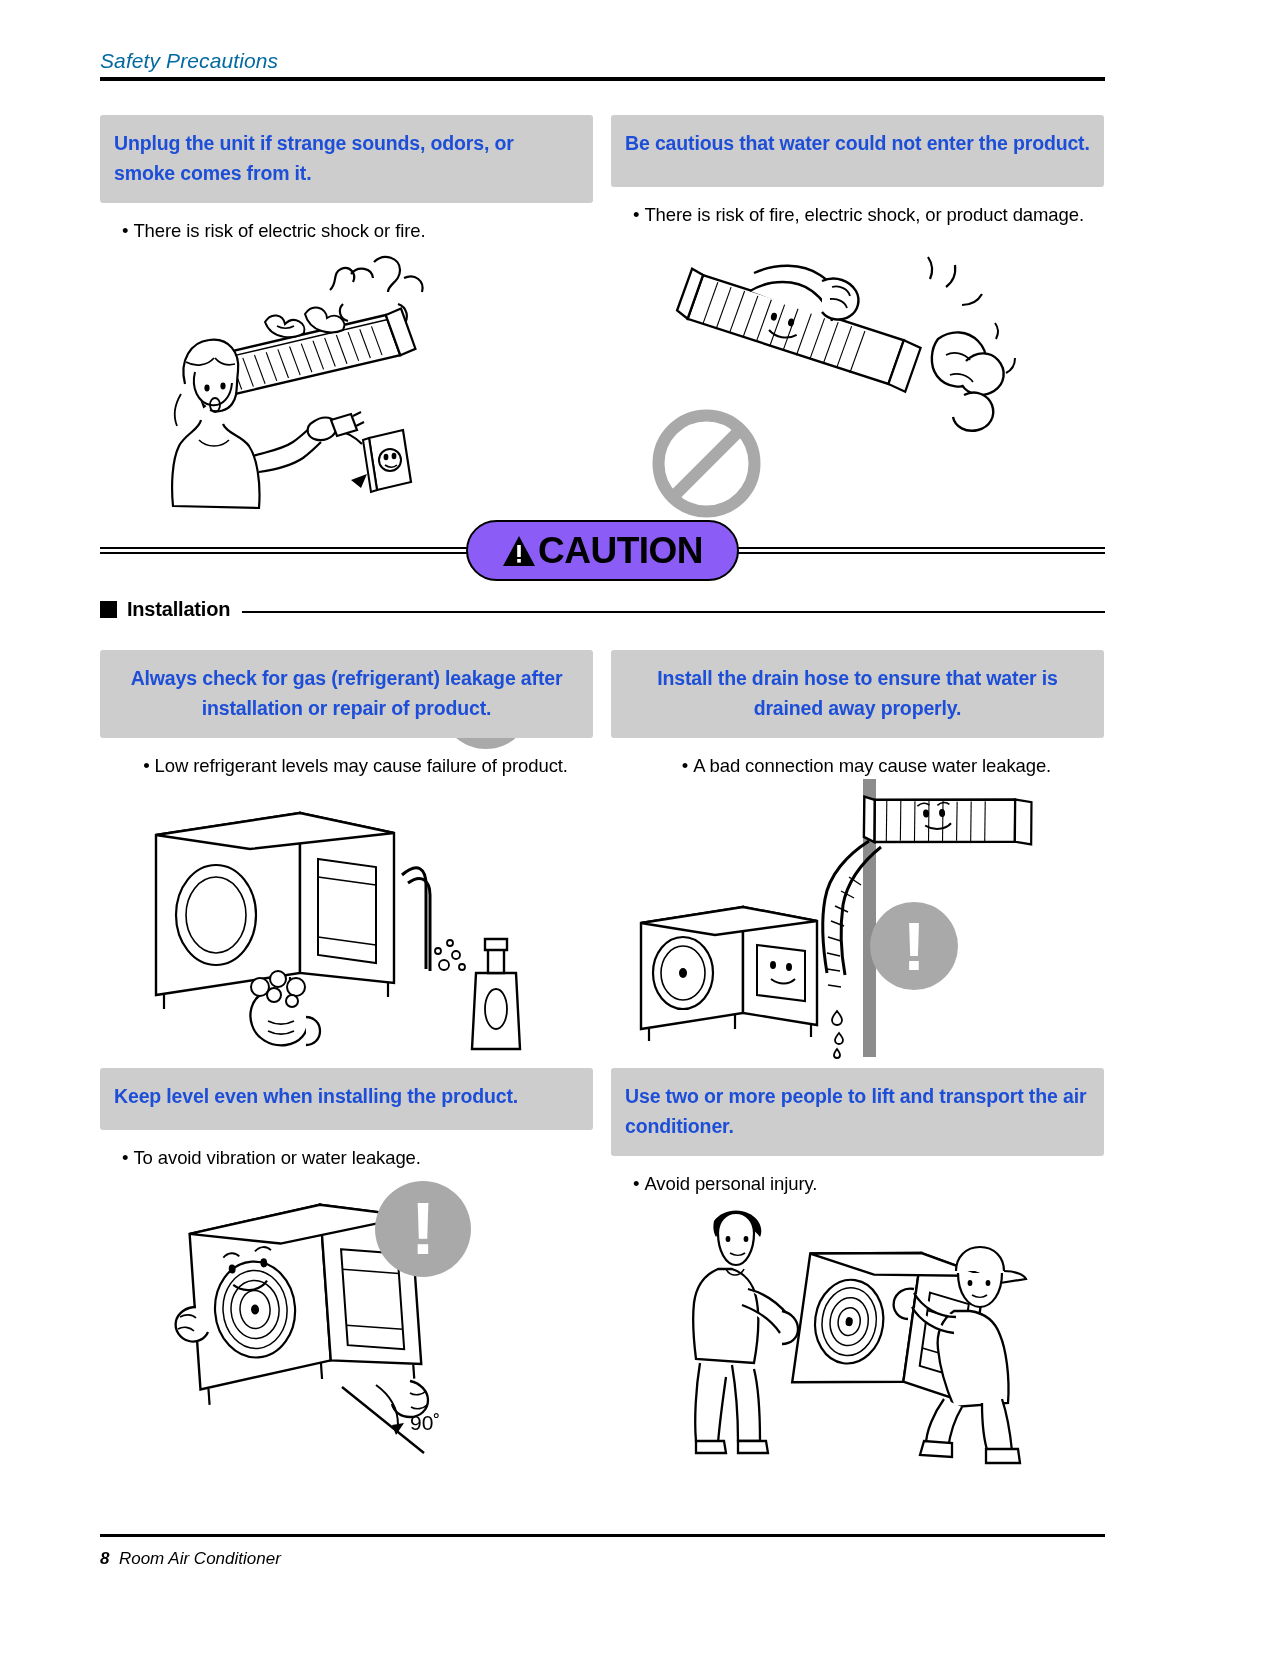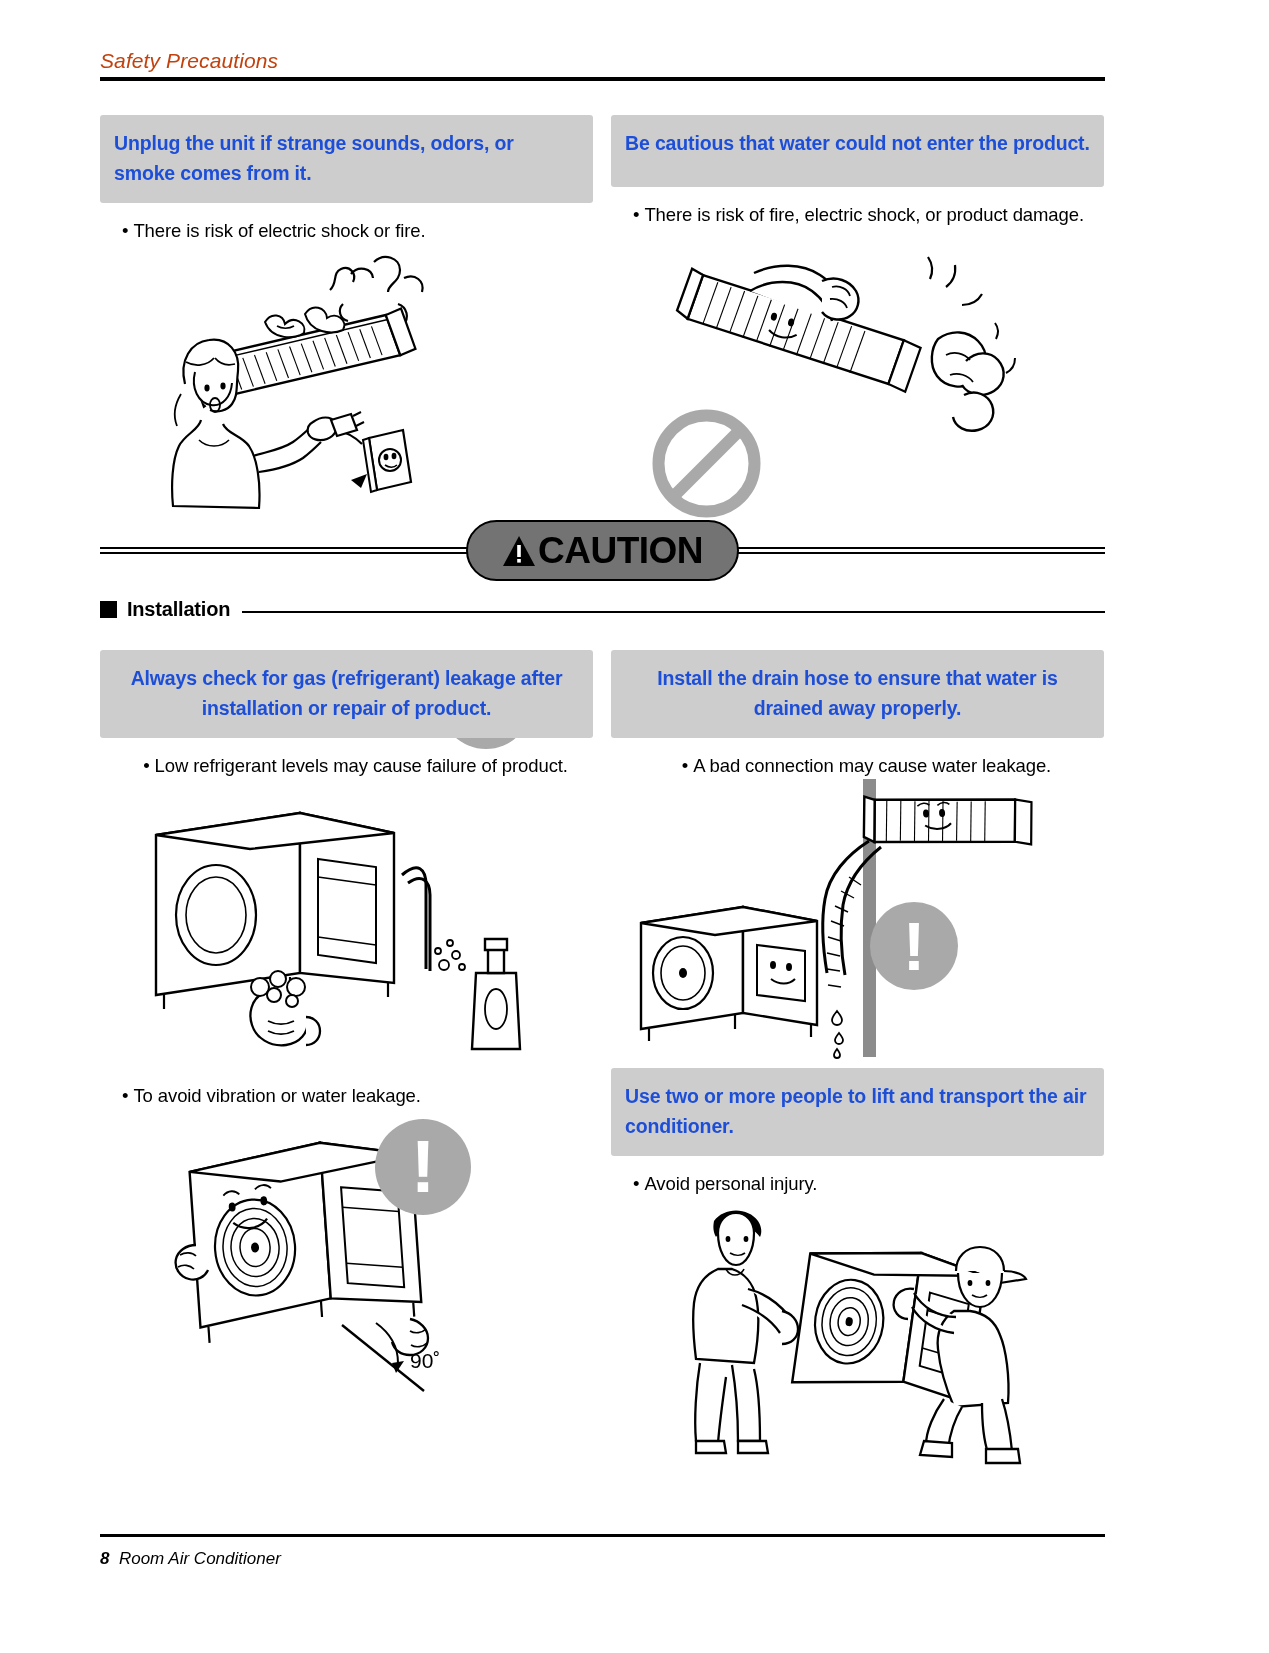--- a/index.html
+++ b/index.html
@@ -25,21 +25,21 @@
   .runhead {
     position: absolute;
     left: 100px; top: 48px;
     width: 1005px;
   }
   .runhead-text {
     font-style: italic;
     font-size: 21px;
     font-weight: 400;
     letter-spacing: 0.1px;
-    color: #c2410c;
+    color: #0369a1;
     line-height: 26px;
   }
   .runhead-rule {
     margin-top: 3px;
     height: 4px;
     background: #000;
   }
 
   
   .cols {
@@ -91,21 +91,21 @@
     border-bottom: 2px solid #000;
   }
   .caution-rule.left  { left: 0;   width: 392px; }
   .caution-rule.right { right: 0;  width: 392px; }
   .caution-pill {
     position: absolute;
     left: 366px; top: 0;
     width: 273px; height: 61px;
     border: 2.5px solid #000;
     border-radius: 32px;
-    background: #737373;
+    background: #8b5cf6;
     display: flex;
     align-items: center;
     justify-content: center;
     gap: 2px;
   }
   .caution-tri { display: block; }
   .caution-word {
     font-size: 37px;
     font-weight: bold;
     letter-spacing: -0.5px;
@@ -501,20 +501,23 @@
         <div class="warnbadge" style="left:259px;top:123px;width:88px;height:88px;position:absolute;">
           <div class="bang" style="font-size:68px;line-height:68px;">!</div>
         </div>
       </div>
     </div>
   </div>
 
   <div class="cols" style="top:1068px;">
 
     <div class="col">
+      <div class="hdrbox" style="min-height:62px;">
+        <div class="hdrbox-text">Keep level even when installing the product.</div>
+      </div>
       <div class="bullets">
         <div class="bullet">To avoid vibration or water leakage.</div>
       </div>
       <div class="fig" style="height:300px;">
         <svg width="360" height="300" viewBox="0 0 360 300" style="position:absolute;left:70px;top:0;">
 
           <g transform="rotate(-4 150 150)">
             <path class="fl-w" stroke-width="2.4" d="M26 54 L158 34 L158 190 L26 210 Z"></path>
             <path class="fl-w" stroke-width="2.4" d="M158 34 L248 52 L248 200 L158 190 Z"></path>
             <path class="fl-w" stroke-width="2.4" d="M26 54 L116 70 L248 52 L158 34 Z"></path>

